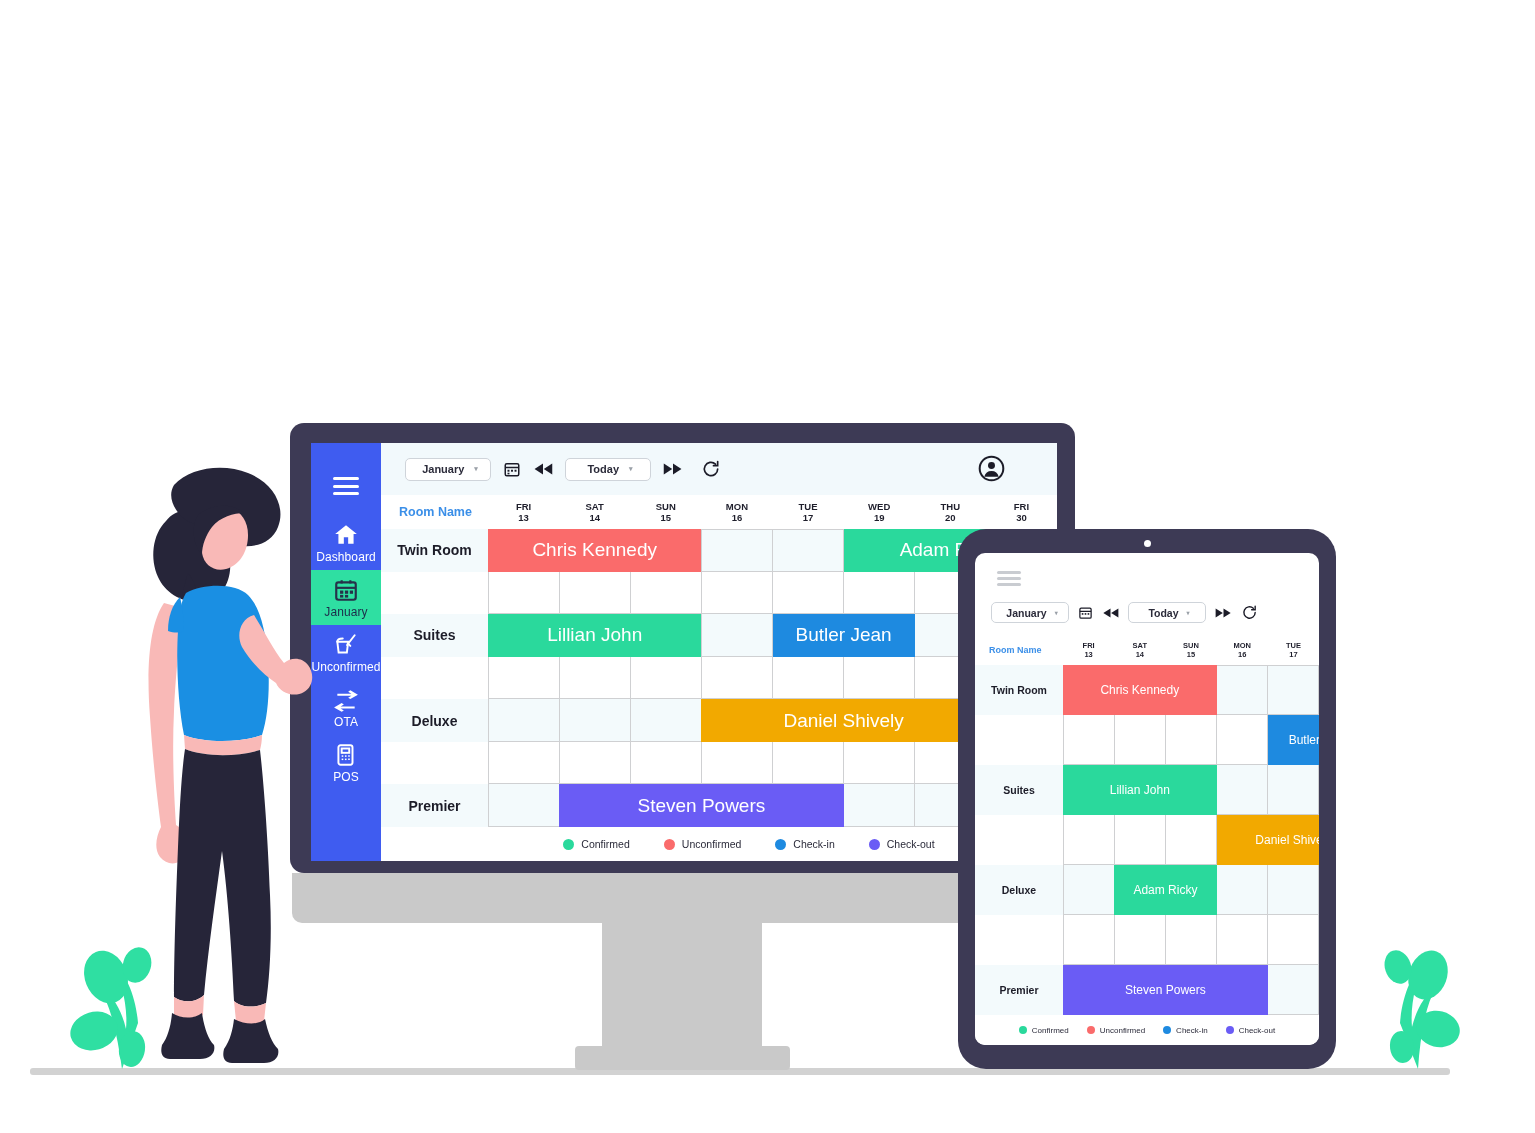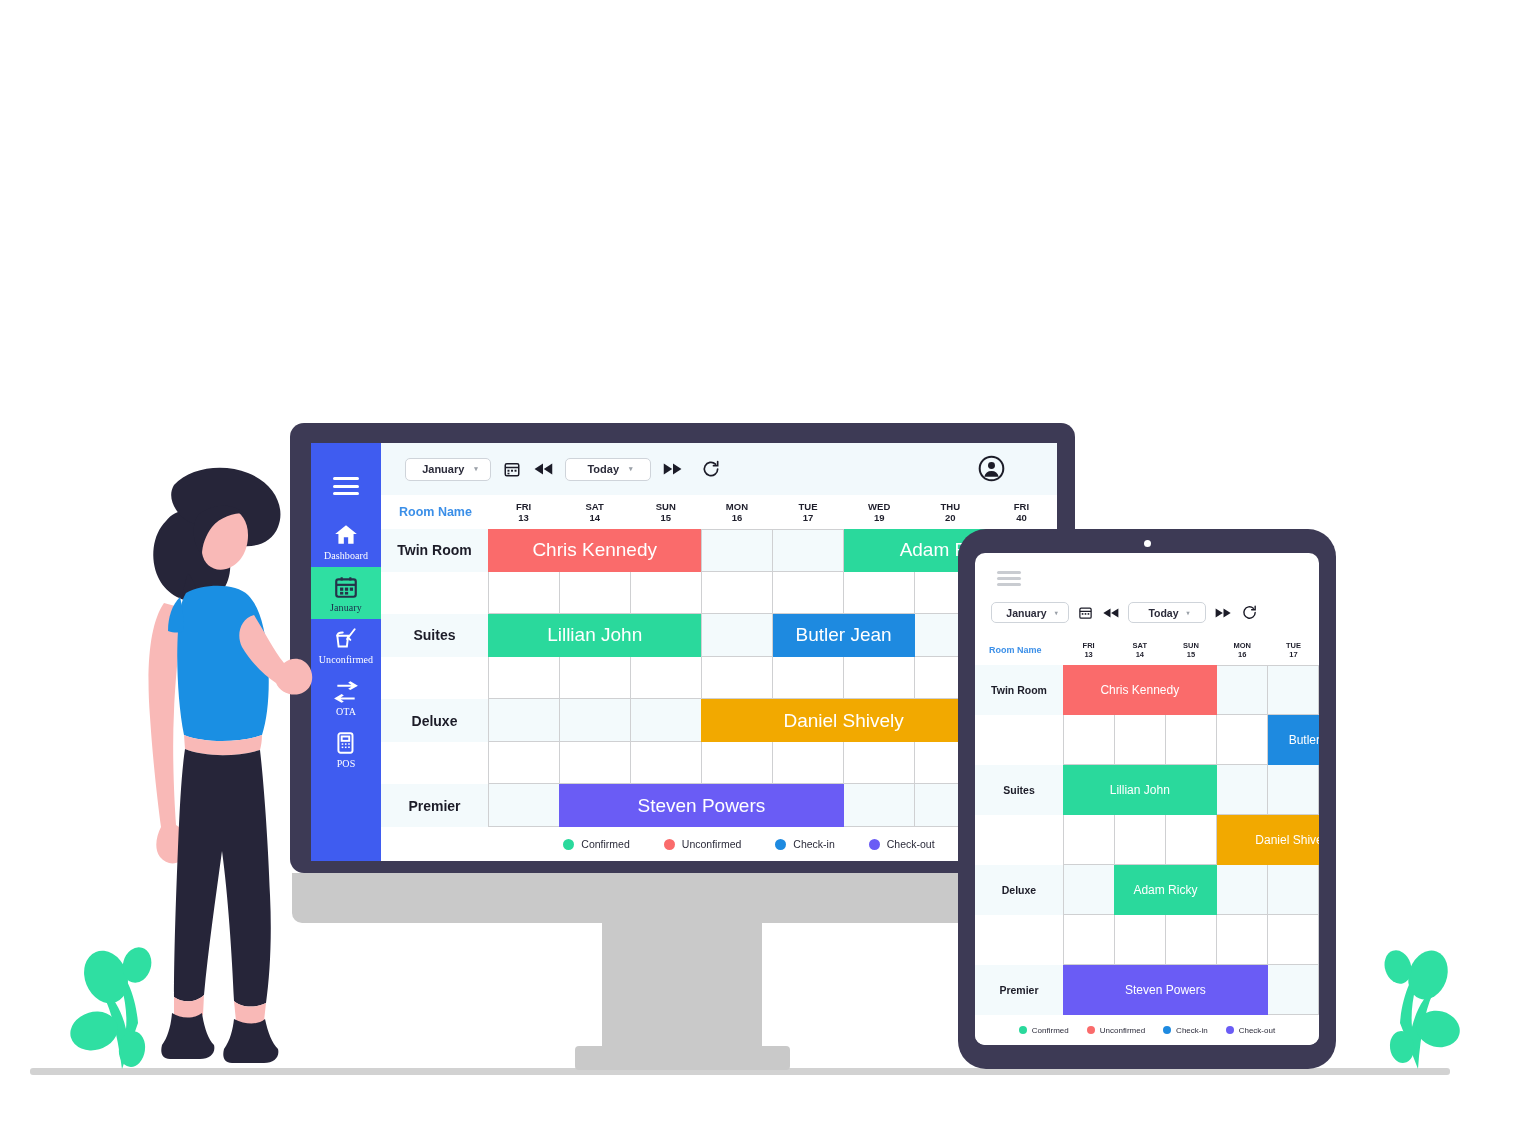--- a/index.html
+++ b/index.html
@@ -59,21 +59,21 @@
   .hamburger i { display:block; height: 3px; background:#fff; border-radius:2px; }
   .nav-item {
     width: 70px; padding: 7px 0 6px;
     display:flex; flex-direction:column; align-items:center; gap:2px;
     color: #ffffff; cursor: pointer;
   }
   .nav-item.active { background: #2fdfa2; color: #2b2b40; }
   .nav-item.active .nav-label { color: #1d2b4a; }
   .nav-icon { width: 26px; height: 26px; display:flex; align-items:center; justify-content:center; }
   .nav-icon svg { width: 100%; height: 100%; }
-  .nav-label { font-size: 10px; letter-spacing: .1px; font-family: Liberation Serif, serif; }
+  .nav-label { font-size: 12px; letter-spacing: .1px; }
 
   
   .content { flex: 1; display:flex; flex-direction:column; background:#fff; min-width:0; }
   .toolbar {
     height: 52px; background:#f2f9fc; display:flex; align-items:center;
     padding: 0 16px 0 24px; gap: 12px; position: relative;
   }
   .pill {
     border: 1px solid #cfd4da; background:#fff; border-radius: 5px;
     height: 23px; min-width: 86px; padding: 0 6px 0 10px;
@@ -364,21 +364,21 @@
               <div class="day-col">
                 <span>WED</span>
                 <span>19</span>
               </div>
               <div class="day-col">
                 <span>THU</span>
                 <span>20</span>
               </div>
               <div class="day-col">
                 <span>FRI</span>
-                <span>40</span>
+                <span>30</span>
               </div>
             </div>
         </div>
 
         <div class="grid">
           <div class="rows" id="m-rows">
               <div class="row shade">
                 <div class="room-cell">Twin Room</div>
                 <div class="cells" style="flex: 1 1 0%; display: flex;">
                   <div class="cell"></div>

